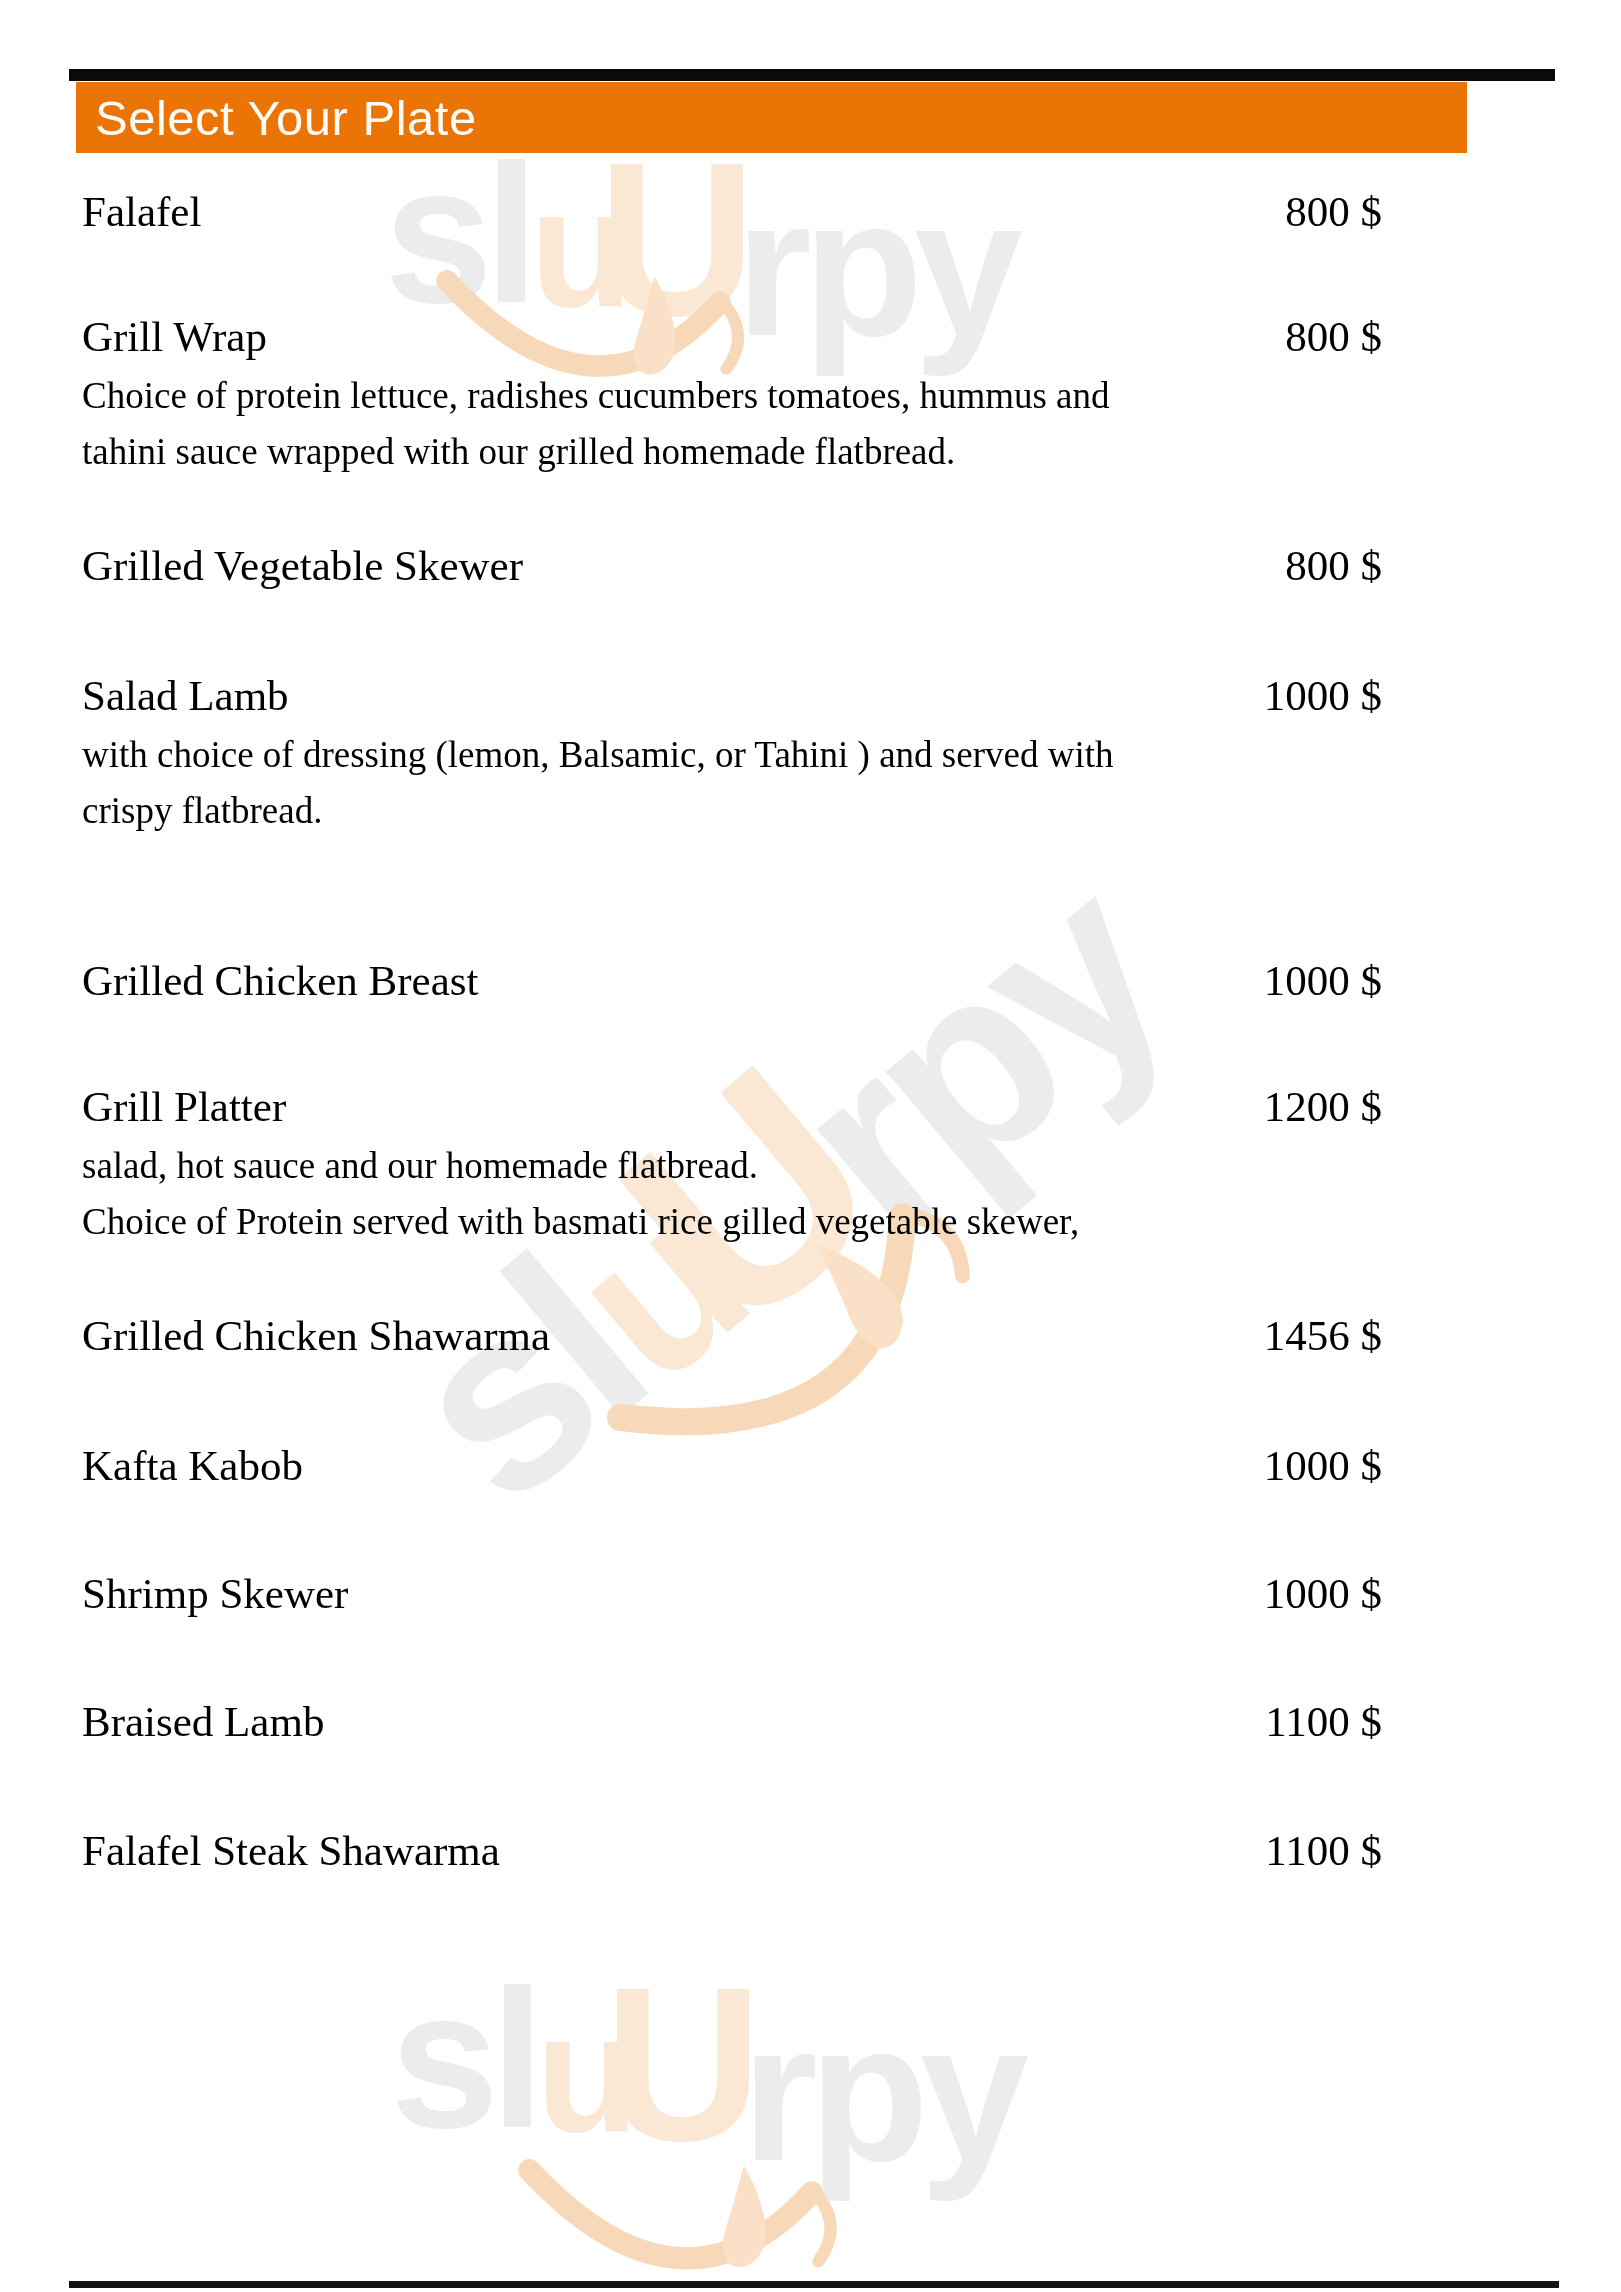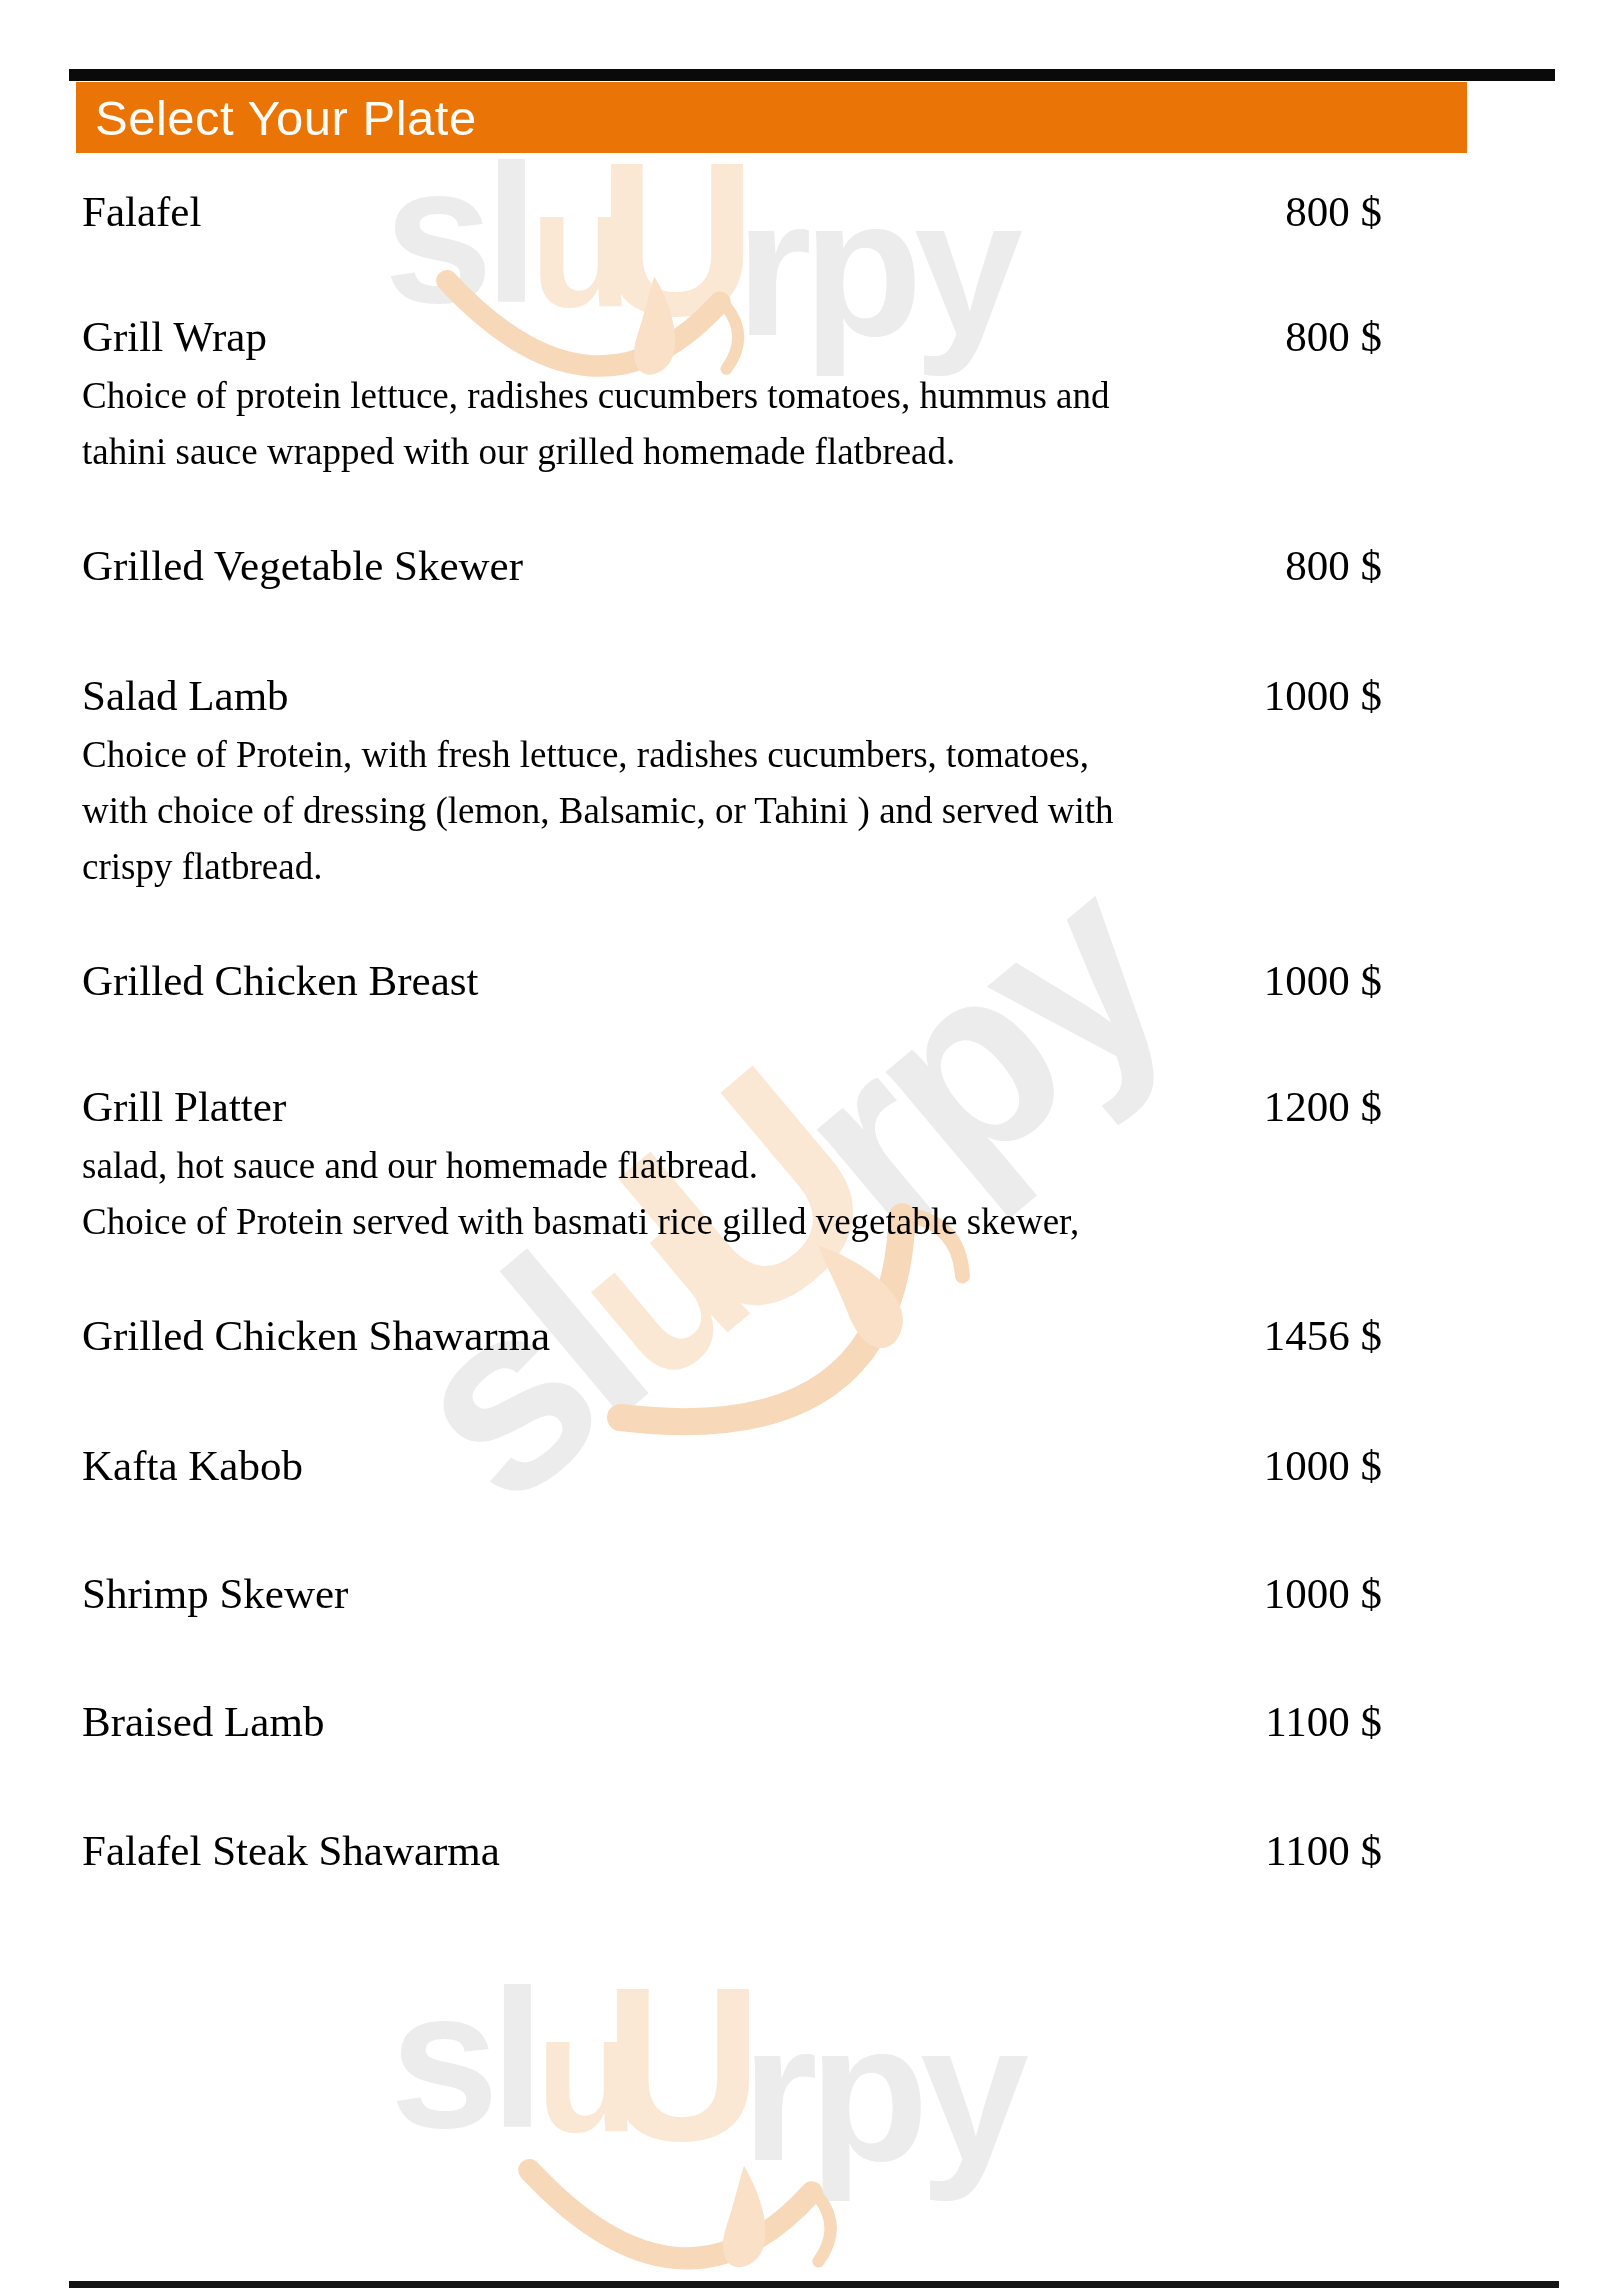--- a/index.html
+++ b/index.html
@@ -125,21 +125,20 @@
 
   <div class="menu-row" style="top:540px">
     <span class="item-name">Grilled Vegetable Skewer</span>
     <span class="item-price">800 $</span>
   </div>
 
   <div class="menu-row" style="top:670px">
     <span class="item-name">Salad Lamb</span>
     <span class="item-price">1000 $</span>
     <div class="item-desc">
-      <div class="desc-line">Choice of Protein, with fresh lettuce, radishes cucumbers, tomatoes,</div>
       <div class="desc-line">with choice of dressing (lemon, Balsamic, or Tahini ) and served with</div>
       <div class="desc-line">crispy flatbread.</div>
     </div>
   </div>
 
   <div class="menu-row" style="top:955px">
     <span class="item-name">Grilled Chicken Breast</span>
     <span class="item-price">1000 $</span>
   </div>
 

